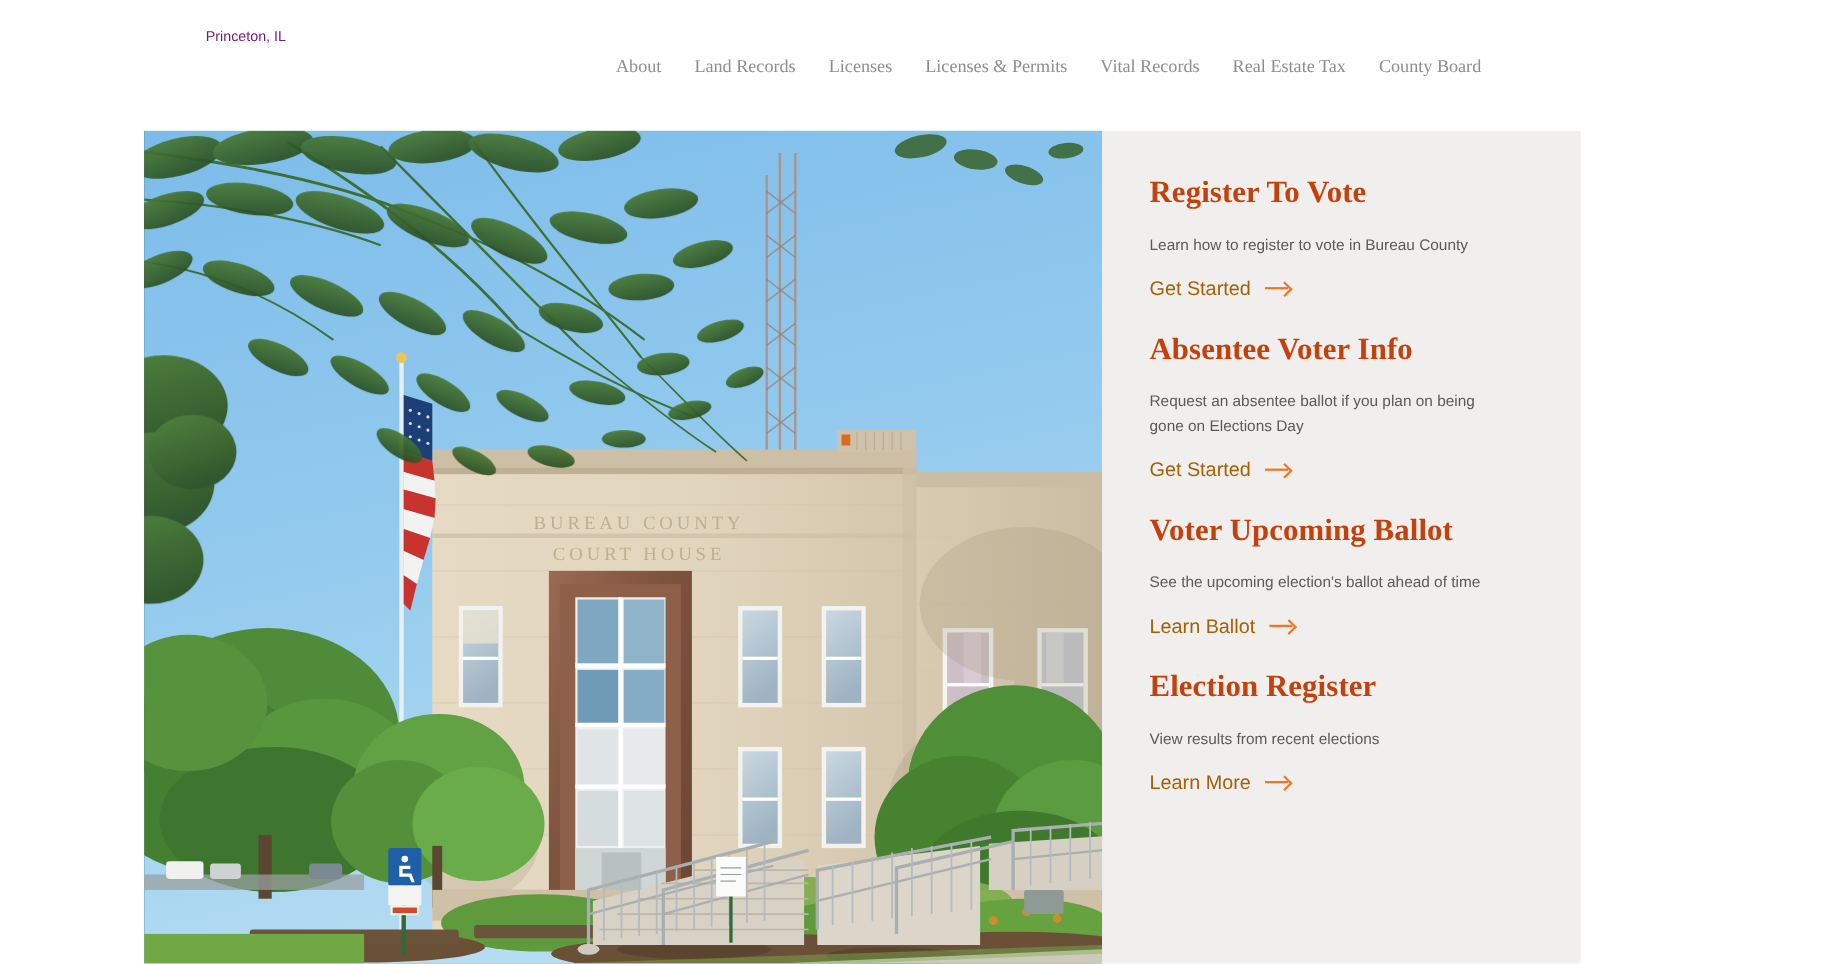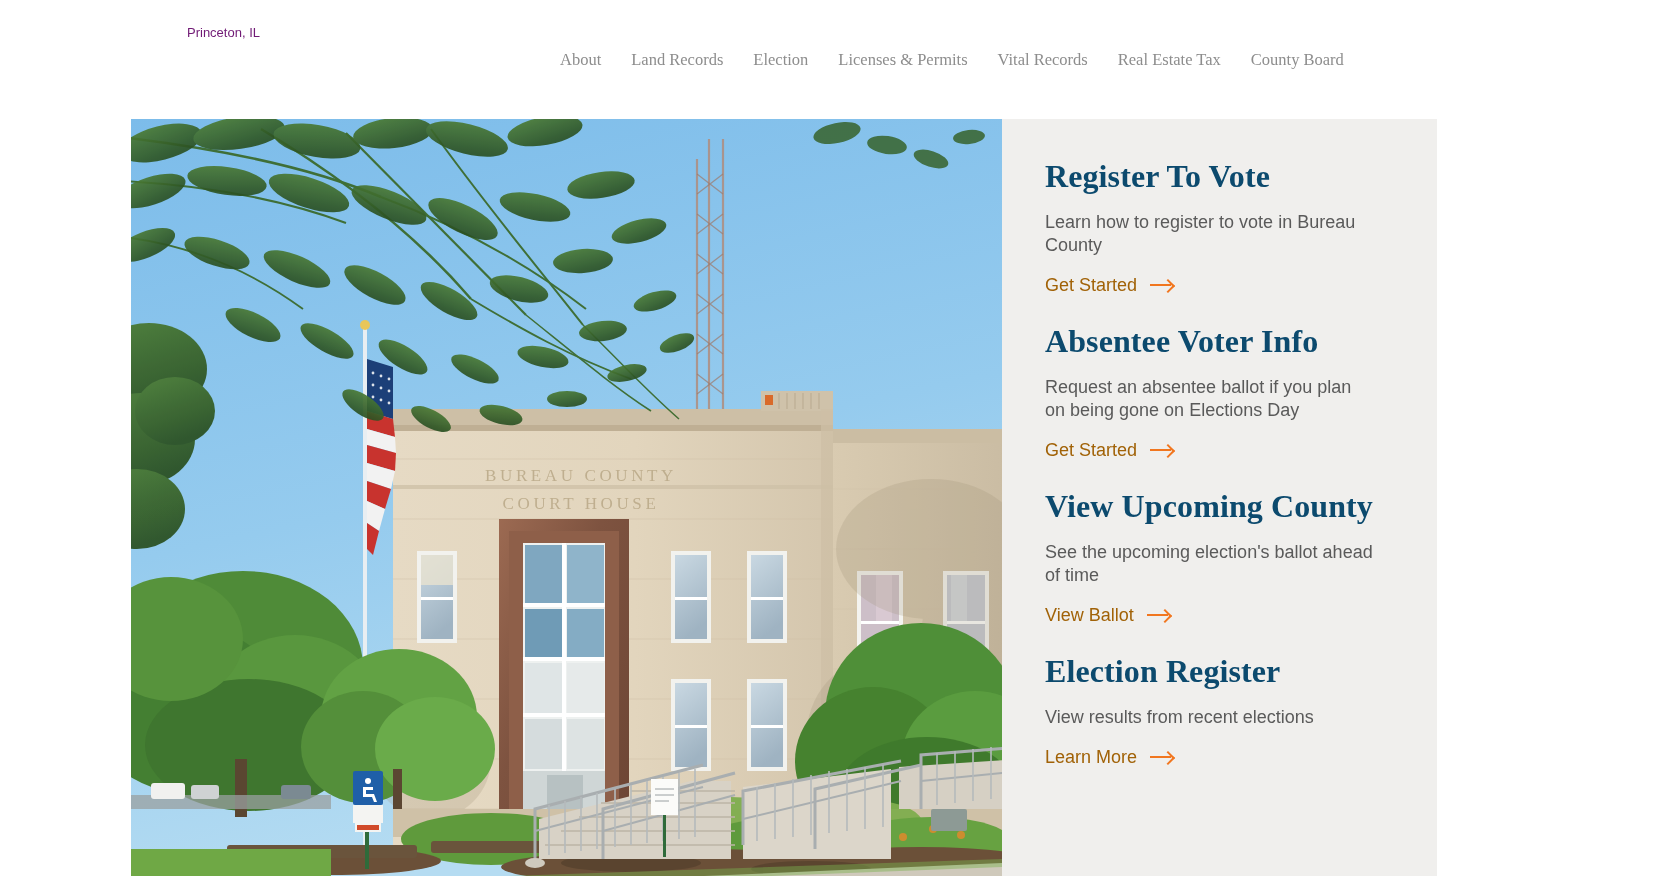--- a/index.html
+++ b/index.html
@@ -105,31 +105,31 @@
     padding: 40px 40px 0 43px;
     overflow: hidden;
   }
 
   .promo-block { margin-bottom: 28px; }
   .promo-block:last-child { margin-bottom: 0; }
 
   .promo-title {
     font-family: "Liberation Serif", serif;
     font-weight: 700;
-    font-size: 32px;
+    font-size: 28px;
     line-height: 34px;
-    color: #0c4a6e;
+    color: #c2410c;
     letter-spacing: 0.1px;
     white-space: nowrap;
   }
 
   .promo-desc {
     margin-top: 18px;
     font-family: "Liberation Sans", sans-serif;
-    font-size: 18px;
+    font-size: 14px;
     line-height: 23px;
     color: #5a5a5a;
     max-width: 330px;
   }
 
   .promo-link {
     margin-top: 17px;
     display: inline-flex;
     align-items: center;
     gap: 13px;
@@ -175,21 +175,21 @@
 
   <header class="site-header">
 
     <div class="brand">
       <div class="brand-subtitle">Princeton, IL</div>
     </div>
 
     <nav class="main-nav">
       <a class="nav-item">About</a>
       <a class="nav-item">Land Records</a>
-      <a class="nav-item">Election</a>
+      <a class="nav-item">Licenses</a>
       <a class="nav-item">Licenses &amp; Permits</a>
       <a class="nav-item">Vital Records</a>
       <a class="nav-item">Real Estate Tax</a>
       <a class="nav-item">County Board</a>
     </nav>
 
   </header>
 
   <div class="hero">
     <svg class="hero-svg" viewBox="0 0 871 757" preserveAspectRatio="xMidYMid slice">
@@ -643,24 +643,24 @@
     <section class="promo-block">
       <h2 class="promo-title">Absentee Voter Info</h2>
       <p class="promo-desc">Request an absentee ballot if you plan on being gone on Elections Day</p>
       <a class="promo-link">
         <span>Get Started</span>
         <span class="arrow-icon"></span>
       </a>
     </section>
 
     <section class="promo-block">
-      <h2 class="promo-title">View Upcoming County</h2>
+      <h2 class="promo-title">Voter Upcoming Ballot</h2>
       <p class="promo-desc">See the upcoming election's ballot ahead of time</p>
       <a class="promo-link">
-        <span>View Ballot</span>
+        <span>Learn Ballot</span>
         <span class="arrow-icon"></span>
       </a>
     </section>
 
     <section class="promo-block">
       <h2 class="promo-title">Election Register</h2>
       <p class="promo-desc">View results from recent elections</p>
       <a class="promo-link">
         <span>Learn More</span>
         <span class="arrow-icon"></span>

